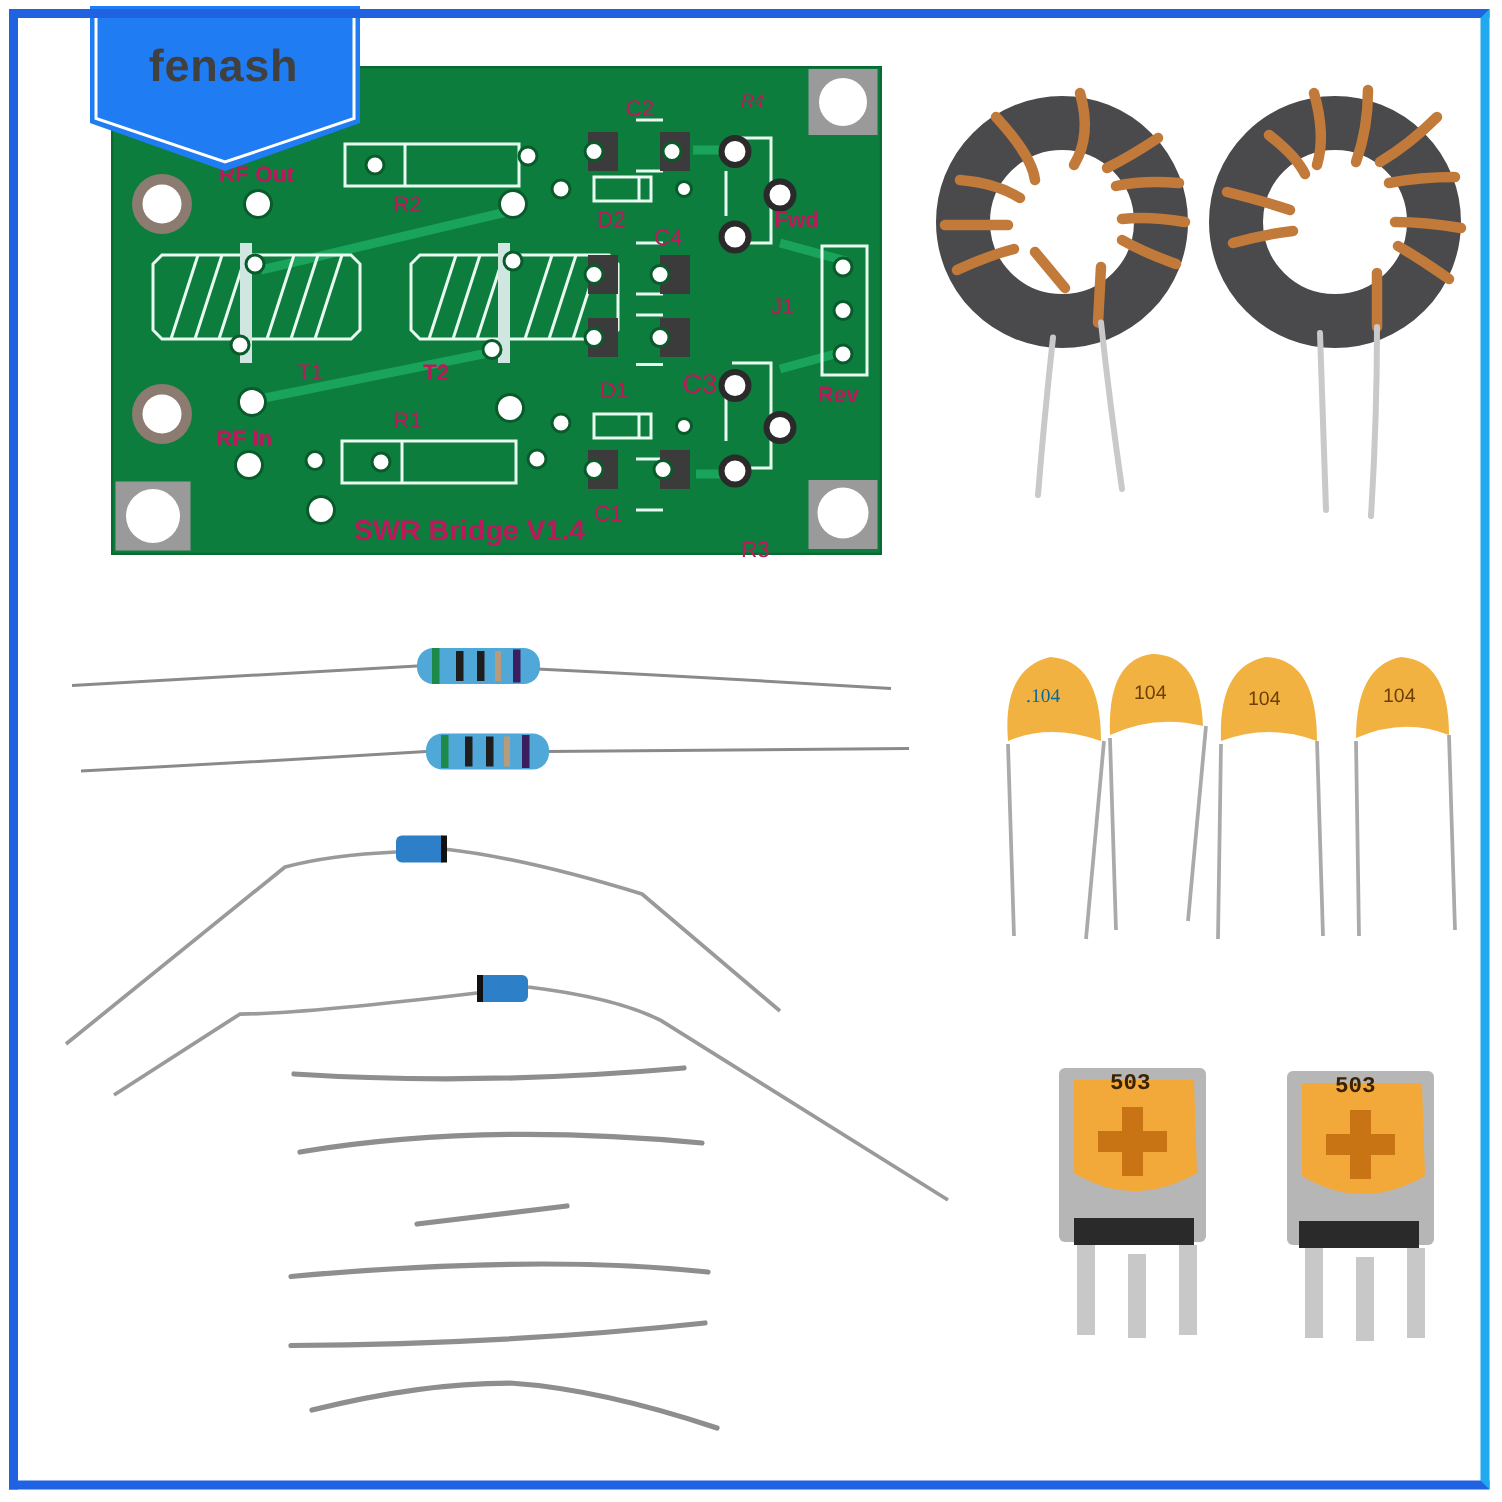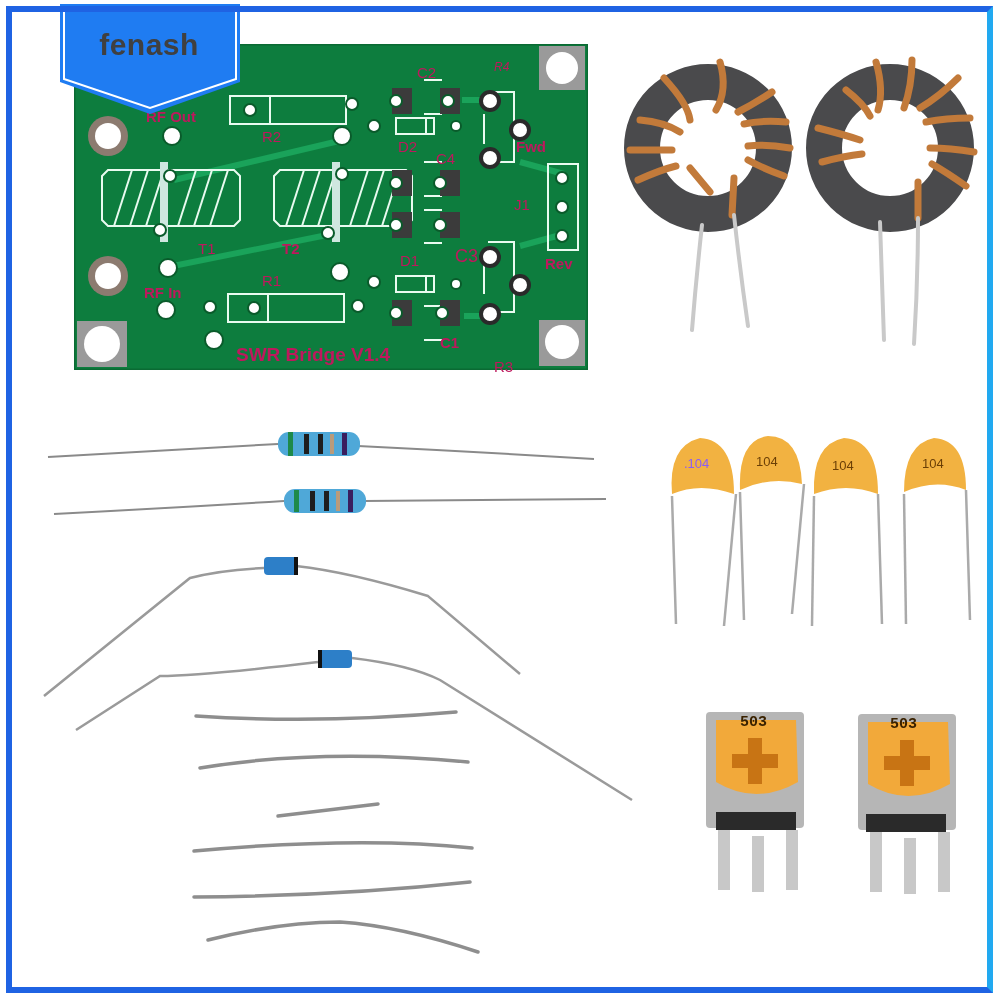--- a/index.html
+++ b/index.html
@@ -145,21 +145,21 @@
   <span class="silk" style="left:198px;top:240px;font-size:15px;font-weight:normal;text-align:center;">T1</span>
   <span class="silk" style="left:282px;top:240px;font-size:15px;font-weight:bold;">T2</span>
   <span class="silk" style="left:262px;top:272px;font-size:15px;font-weight:normal;">R1</span>
   <span class="silk" style="left:144px;top:284px;font-size:15px;">RF In</span>
   <span class="silk" style="left:236px;top:344px;font-size:19px;">SWR Bridge V1.4</span>
   <span class="silk" style="left:417px;top:64px;font-size:15px;font-weight:normal;">C2</span>
   <span class="silk" style="left:398px;top:138px;font-size:15px;font-weight:normal;">D2</span>
   <span class="silk" style="left:436px;top:150px;font-size:15px;font-weight:normal;">C4</span>
   <span class="silk" style="left:436px;top:246px;font-size:18px;font-weight:normal;margin-left:19px;">C3</span>
   <span class="silk" style="left:400px;top:252px;font-size:15px;font-weight:normal;">D1</span>
-  <span class="silk" style="left:440px;top:334px;font-size:15px;font-weight:bold;">C1</span>
+  <span class="silk" style="left:396px;top:334px;font-size:15px;font-weight:normal;">C1</span>
   <span class="silk" style="left:494px;top:60px;font-size:12px;font-weight:normal;font-style:italic;">R4</span>
   <span class="silk" style="left:494px;top:334px;font-size:15px;font-weight:normal;margin-top:24px;">R3</span>
   <span class="silk" style="left:516px;top:138px;font-size:15px;">Fwd</span>
   <span class="silk" style="left:514px;top:196px;font-size:15px;font-weight:normal;">J1</span>
   <span class="silk" style="left:545px;top:255px;font-size:15px;">Rev</span>
 
   <svg style="position:absolute;left:0;top:0;" width="1001" height="1001" viewBox="0 0 1001 1001">
 
     <g>
       <circle cx="708" cy="148" r="66" fill="none" stroke="#4a4a4c" stroke-width="36"></circle>
@@ -281,21 +281,21 @@
       <rect x="904" y="838" width="12" height="56" fill="#c8c8c8"></rect>
       <rect x="938" y="832" width="12" height="60" fill="#c8c8c8"></rect>
       <path d="M868,722 L948,722 L950,784 Q908,808 868,784 Z" fill="#f2a93a"></path>
       <path d="M900,740 h14 v16 h16 v14 h-16 v16 h-14 v-16 h-16 v-14 h16 Z" fill="#c87414"></path>
     </g>
 
     <path d="M60,4 L240,4 L240,82 L150,114 L60,82 Z" fill="#1f7cf2"></path>
     <path d="M64,8 L236,8 L236,79 L150,108 L64,79 Z" fill="none" stroke="#ffffff" stroke-width="2"></path>
   </svg>
 
-  <span style="position:absolute;left:684px;top:456px;font-size:13px;color:#8b5cf6;font-family:Liberation Sans, sans-serif;">.104</span>
+  <span style="position:absolute;left:684px;top:456px;font-size:13px;color:#0369a1;font-family:Liberation Serif, serif;">.104</span>
   <span style="position:absolute;left:756px;top:454px;font-size:13px;color:#6b3f06;font-family:'Liberation Sans',sans-serif;">104</span>
   <span style="position:absolute;left:832px;top:458px;font-size:13px;color:#6b3f06;font-family:'Liberation Sans',sans-serif;">104</span>
   <span style="position:absolute;left:922px;top:456px;font-size:13px;color:#6b3f06;font-family:'Liberation Sans',sans-serif;">104</span>
   <span style="position:absolute;left:740px;top:714px;font-size:15px;font-weight:bold;color:#3a2200;font-family:'Liberation Mono',monospace;">503</span>
   <span style="position:absolute;left:890px;top:716px;font-size:15px;font-weight:bold;color:#3a2200;font-family:'Liberation Mono',monospace;">503</span>
 
   <div class="frame"></div>
   <span class="badge-text">fenash</span>
 </div>
 

